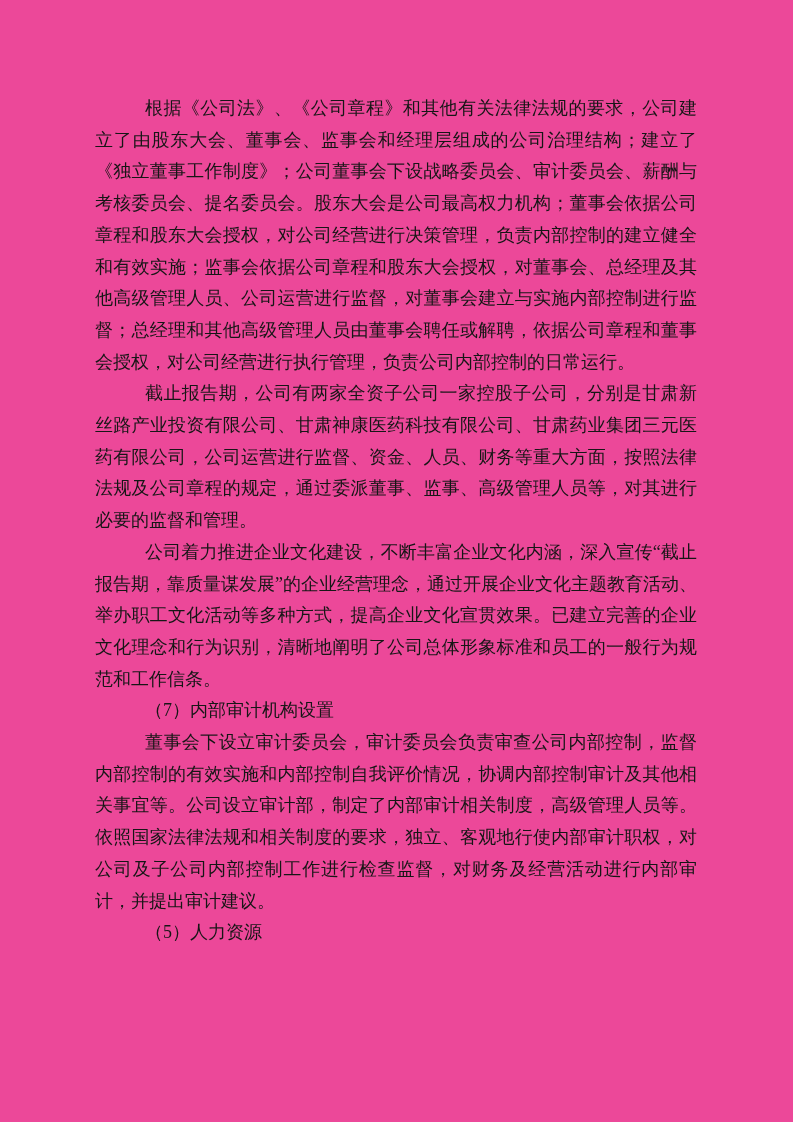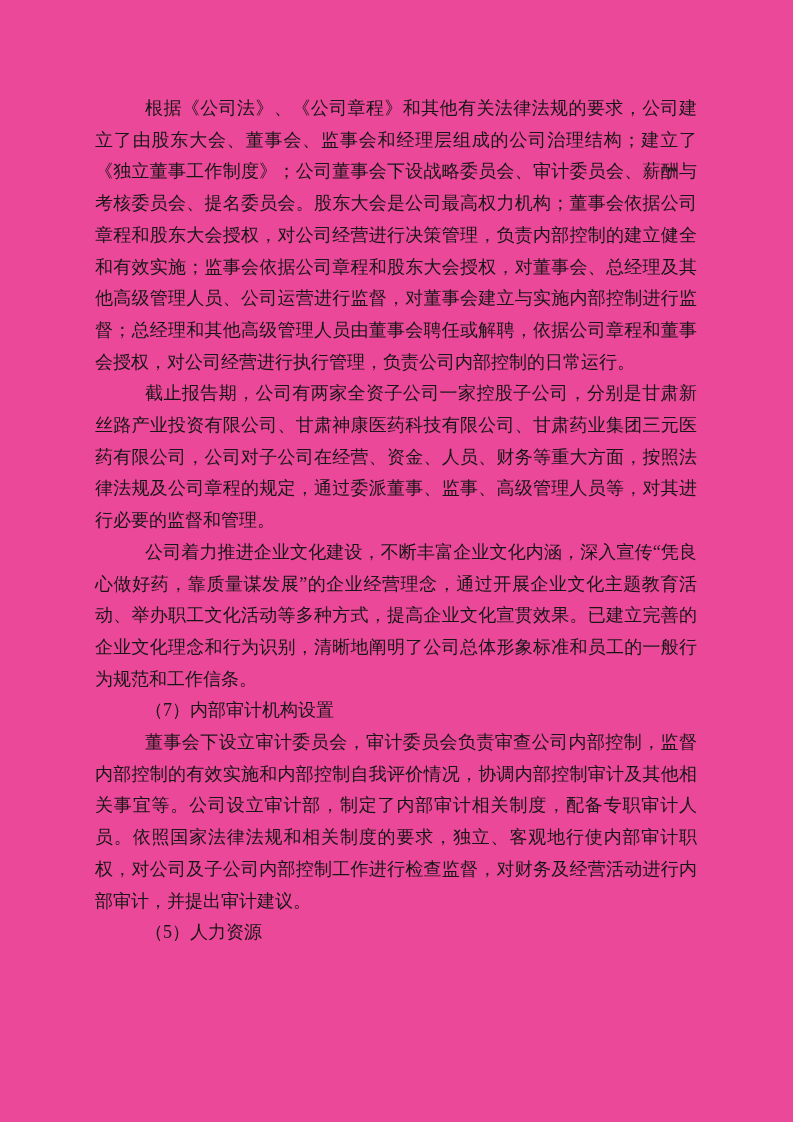--- a/index.html
+++ b/index.html
@@ -36,19 +36,19 @@
   .heading {
     text-align: left;
   }
 </style>
 </head>
 <body>
 
 <div class="page">
   <div class="text-block">
     <p class="para">根据《公司法》、《公司章程》和其他有关法律法规的要求，公司建立了由股东大会、董事会、监事会和经理层组成的公司治理结构；建立了《独立董事工作制度》；公司董事会下设战略委员会、审计委员会、薪酬与考核委员会、提名委员会。股东大会是公司最高权力机构；董事会依据公司章程和股东大会授权，对公司经营进行决策管理，负责内部控制的建立健全和有效实施；监事会依据公司章程和股东大会授权，对董事会、总经理及其他高级管理人员、公司运营进行监督，对董事会建立与实施内部控制进行监督；总经理和其他高级管理人员由董事会聘任或解聘，依据公司章程和董事会授权，对公司经营进行执行管理，负责公司内部控制的日常运行。</p>
-    <p class="para">截止报告期，公司有两家全资子公司一家控股子公司，分别是甘肃新丝路产业投资有限公司、甘肃神康医药科技有限公司、甘肃药业集团三元医药有限公司，公司对子公司在经营、资金、人员、财务等重大方面，按照法律法规及公司章程的规定，通过委派董事、监事、高级管理人员等，对其进行必要的监督和管理。</p>
-    <p class="para">公司着力推进企业文化建设，不断丰富企业文化内涵，深入宣传“凭良心做好药，靠质量谋发展”的企业经营理念，通过开展企业文化主题教育活动、举办职工文化活动等多种方式，提高企业文化宣贯效果。已建立完善的企业文化理念和行为识别，清晰地阐明了公司总体形象标准和员工的一般行为规范和工作信条。</p>
+    <p class="para">截止报告期，公司有两家全资子公司一家控股子公司，分别是甘肃新丝路产业投资有限公司、甘肃神康医药科技有限公司、甘肃药业集团三元医药有限公司，公司运营进行监督、资金、人员、财务等重大方面，按照法律法规及公司章程的规定，通过委派董事、监事、高级管理人员等，对其进行必要的监督和管理。</p>
+    <p class="para">公司着力推进企业文化建设，不断丰富企业文化内涵，深入宣传“截止报告期，靠质量谋发展”的企业经营理念，通过开展企业文化主题教育活动、举办职工文化活动等多种方式，提高企业文化宣贯效果。已建立完善的企业文化理念和行为识别，清晰地阐明了公司总体形象标准和员工的一般行为规范和工作信条。</p>
     <p class="para heading">（7）内部审计机构设置</p>
-    <p class="para">董事会下设立审计委员会，审计委员会负责审查公司内部控制，监督内部控制的有效实施和内部控制自我评价情况，协调内部控制审计及其他相关事宜等。公司设立审计部，制定了内部审计相关制度，配备专职审计人员。依照国家法律法规和相关制度的要求，独立、客观地行使内部审计职权，对公司及子公司内部控制工作进行检查监督，对财务及经营活动进行内部审计，并提出审计建议。</p>
+    <p class="para">董事会下设立审计委员会，审计委员会负责审查公司内部控制，监督内部控制的有效实施和内部控制自我评价情况，协调内部控制审计及其他相关事宜等。公司设立审计部，制定了内部审计相关制度，高级管理人员等。依照国家法律法规和相关制度的要求，独立、客观地行使内部审计职权，对公司及子公司内部控制工作进行检查监督，对财务及经营活动进行内部审计，并提出审计建议。</p>
     <p class="para heading">（5）人力资源</p>
   </div>
 </div>
 
 </body></html>

